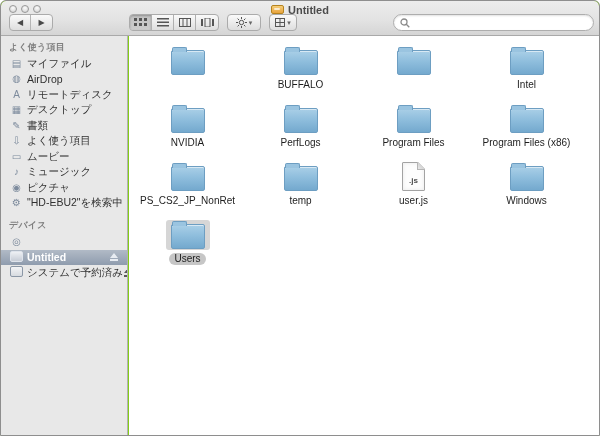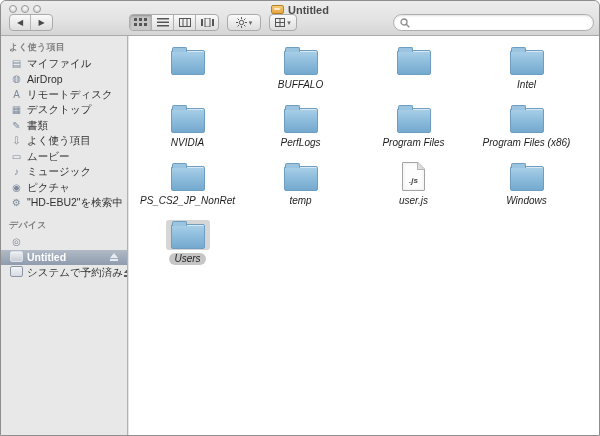--- a/index.html
+++ b/index.html
@@ -1,18 +1,18 @@
 <!DOCTYPE html>
 <html><head>
 <meta charset="utf-8">
 <style>
   * { margin:0; padding:0; box-sizing:border-box; }
   html,body { width:600px; height:436px; overflow:hidden; background:#fff;
               font-family:"Liberation Sans","DejaVu Sans",sans-serif; }
-  .window { position:relative; width:600px; height:436px; background:#e5e5e5;
+  .window { position:relative; width:600px; height:436px; background:#84cc16;
             border:1px solid #8e8e8e; border-radius:6px 6px 0 0; overflow:hidden; }
 
   
   .toolbar { position:absolute; top:0; left:0; right:0; height:35px;
              background:linear-gradient(180deg,#ececec 0%,#e3e3e3 55%,#d5d5d5 100%);
              border-bottom:1px solid #a9a9a9; border-radius:5px 5px 0 0; }
   .traffic { position:absolute; top:4px; left:8px; display:flex; gap:4px; }
   .light { width:8px; height:8px; border-radius:50%; border:1px solid #979797;
            background:radial-gradient(circle at 50% 32%,#fbfbfb,#cfcfcf); }
   .titlewrap { position:absolute; top:2px; left:100px; right:100px; height:13px;
@@ -65,21 +65,21 @@
   .sb-item.selected .sb-icon.drive::before { border-color:#dfe4ec; background:linear-gradient(180deg,#eef0f4,#c6ccd6); }
   .eject { width:10px; height:9px; margin-left:auto; margin-right:8px; position:relative; color:#5a5a5a; }
   .sb-item.selected .eject { color:#e8ecf2; }
   .eject::before { content:""; position:absolute; left:1px; top:0;
                    border-left:4px solid transparent; border-right:4px solid transparent;
                    border-bottom:5px solid currentColor; }
   .eject::after { content:""; position:absolute; left:1px; top:6.5px; width:8px; height:1.8px;
                   background:currentColor; }
 
   
-  .content { position:absolute; top:35px; left:128px; right:0; bottom:0; background:#fff;font-style:italic; }
+  .content { position:absolute; top:35px; left:128px; right:0; bottom:0; background:#fff; }
   .grid { position:absolute; top:3px; left:2px; display:grid;
           grid-template-columns:repeat(4,113px); grid-auto-rows:58px; }
   .cell { display:flex; flex-direction:column; align-items:center; padding-top:7px; }
   .iconwrap { height:30px; display:flex; align-items:flex-end; justify-content:center;
               padding:1px 5px; border-radius:3px; }
   .cell.selected .iconwrap { background:#d6d6d6; }
   .folder { width:34px; height:25px; border-radius:2px; position:relative;
             border:1px solid #6d9ec2;
             background:linear-gradient(180deg,#a9cfe7 0%,#8fbedd 45%,#74a9ce 100%);
             box-shadow:inset 0 1px 0 rgba(255,255,255,.55); }

